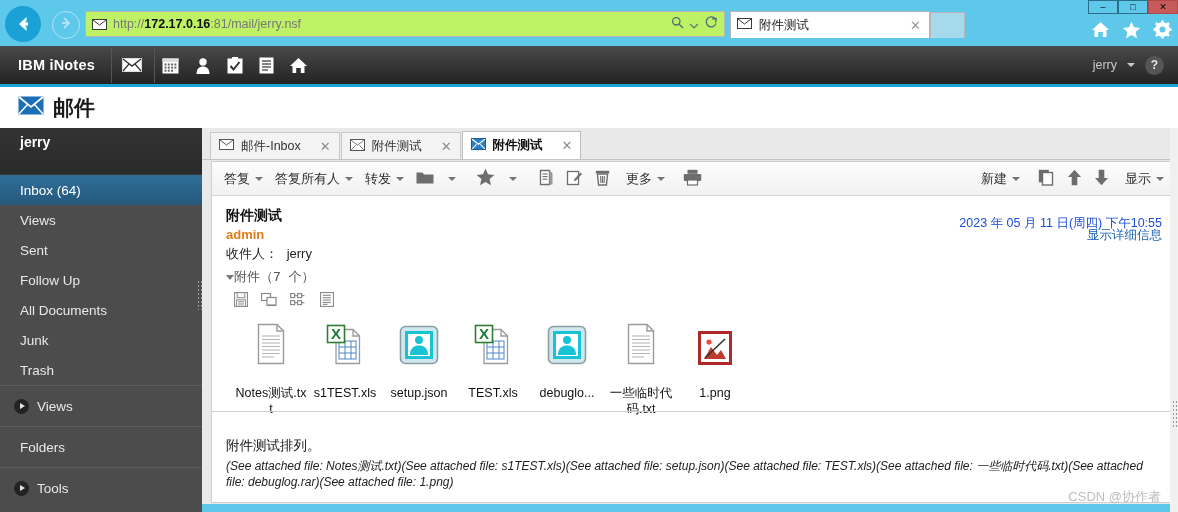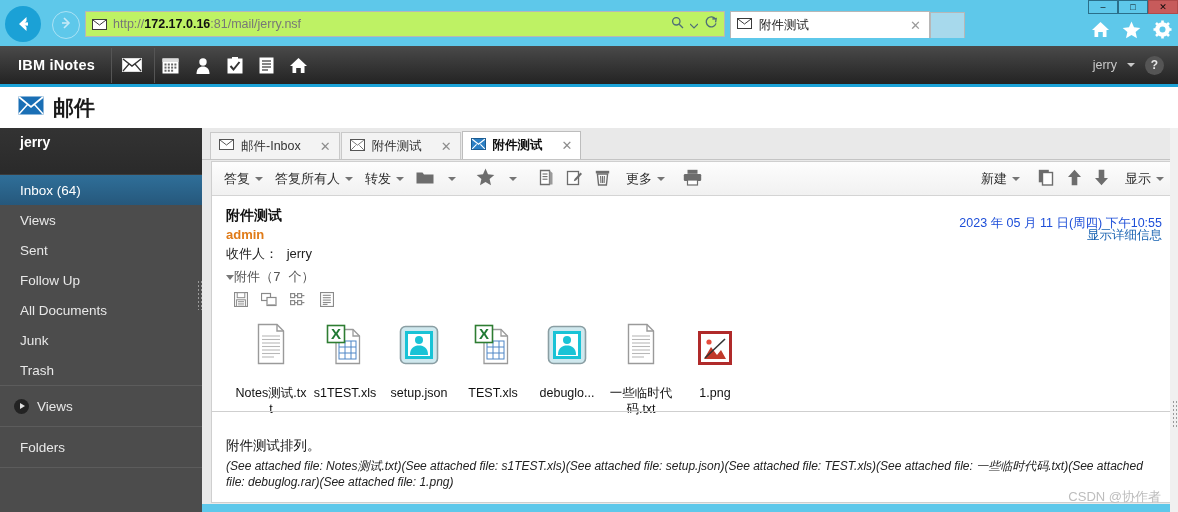--- a/index.html
+++ b/index.html
@@ -341,20 +341,26 @@
       <span class="grp-arrow">
           <i></i>
         </span>
       <span>Views</span>
     </div>
     <div class="side-sep"></div>
     <div class="side-group grp-noarrow">
       <span>Folders</span>
     </div>
     <div class="side-sep"></div>
+    <div class="side-group">
+      <span class="grp-arrow">
+          <i></i>
+        </span>
+      <span>Tools</span>
+    </div>
 
     <div class="side-grip"></div>
   </div>
 
   <div class="main">
 
     <div class="tabs">
       <div class="ntab">
         <span>
           <svg width="15" height="11" viewBox="0 0 15 11">

